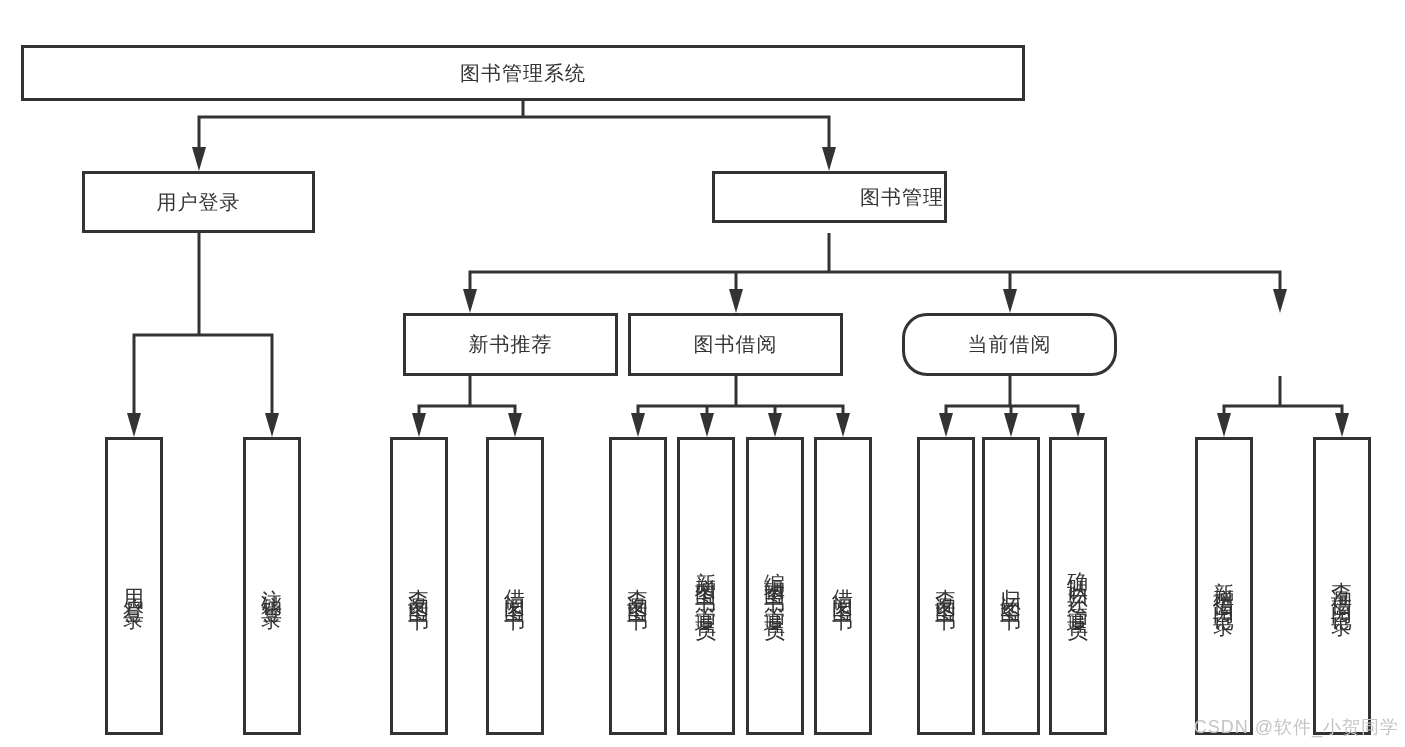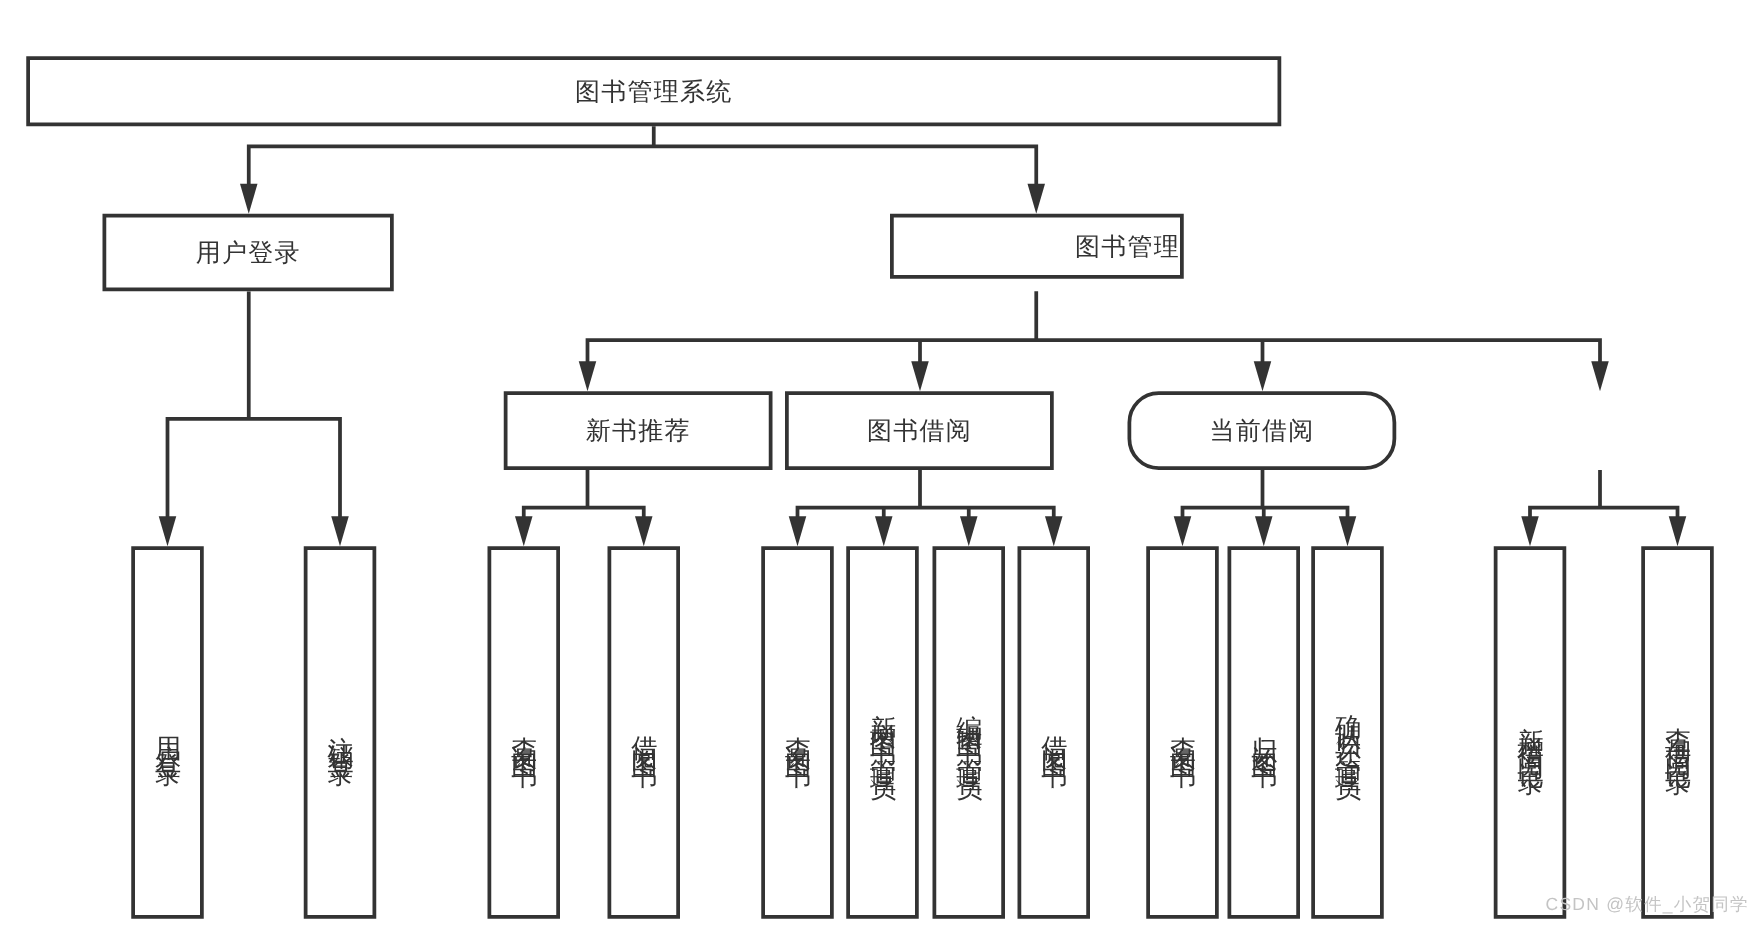--- a/index.html
+++ b/index.html
@@ -18,21 +18,21 @@
   .node .vtext{
     writing-mode:vertical-rl;font-size:21px;letter-spacing:7px;line-height:1;
     white-space:nowrap;
   }
   .root   {left:21px;  top:13px;  width:1004px;height:56px;margin-top:32px;}
   .lvl2a  {left:82px;  top:171px; width:233px; height:62px;}
   .lvl2b  {left:712px; top:171px; width:235px; height:52px;justify-content:flex-end;}
   .lvl3   {top:313px;  width:215px;height:63px;}
   .leaf   {top:437px;  width:58px; height:298px;}
   #watermark{
-    position:absolute;right:6px;top:715px;font-size:14px;letter-spacing:1px;
+    position:absolute;right:6px;top:715px;font-size:18px;letter-spacing:1px;
     color:#c4c4c4;white-space:nowrap;z-index:5;
   }
 </style>
 </head>
 <body>
 
 <div id="canvas">
 
   <svg id="wires" viewBox="0 0 1405 747" xmlns="http://www.w3.org/2000/svg">
 

